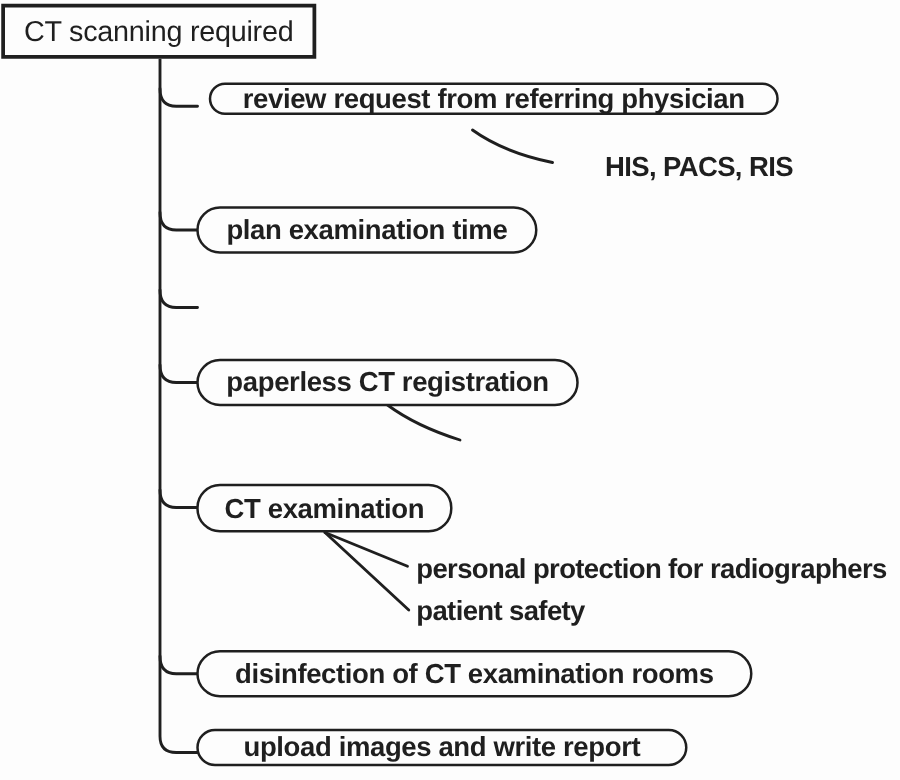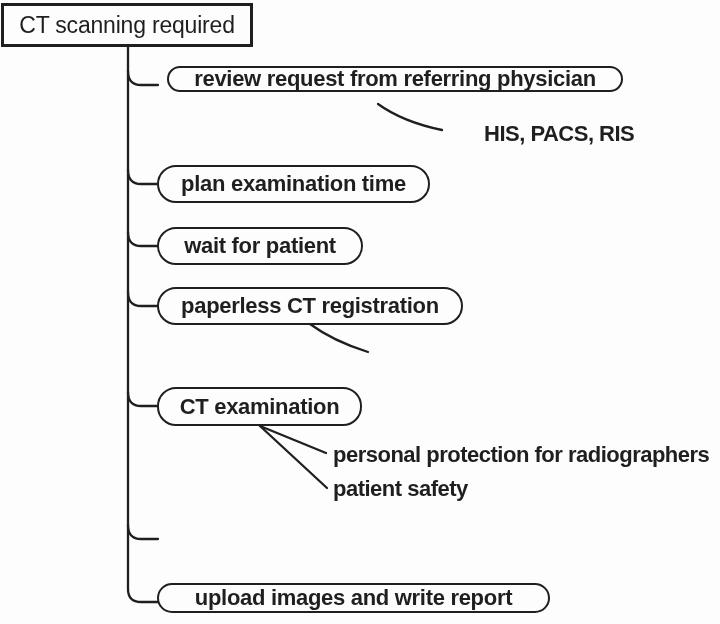--- a/index.html
+++ b/index.html
@@ -84,32 +84,32 @@
   </div>
 
   <div class="node stadium" style="left:167px; top:66px; width:456px; height:26px;">
     <span>review request from referring physician</span>
   </div>
 
   <div class="node stadium" style="left:157px; top:165px; width:273px; height:38px;">
     <span>plan examination time</span>
   </div>
 
-  <div class="node stadium" style="left:157px; top:227px; width:206px; height:38px;">
-    <span>wait for patient</span>
-  </div>
 
   <div class="node stadium" style="left:157px; top:287px; width:306px; height:38px;">
     <span>paperless CT registration</span>
   </div>
 
   <div class="node stadium" style="left:157px; top:387px; width:205px; height:39px;">
     <span>CT examination</span>
   </div>
 
+  <div class="node stadium" style="left:157px; top:520px; width:445px; height:38px;">
+    <span>disinfection of CT examination rooms</span>
+  </div>
 
   <div class="node stadium" style="left:157px; top:583px; width:393px; height:30px;">
     <span>upload images and write report</span>
   </div>
 
   <div class="leaf-label" style="left:448px; top:134px;margin-left:36px;">HIS, PACS, RIS</div>
 
 
   <div class="leaf-label" style="left:333px; top:455px;">personal protection for radiographers</div>
 

